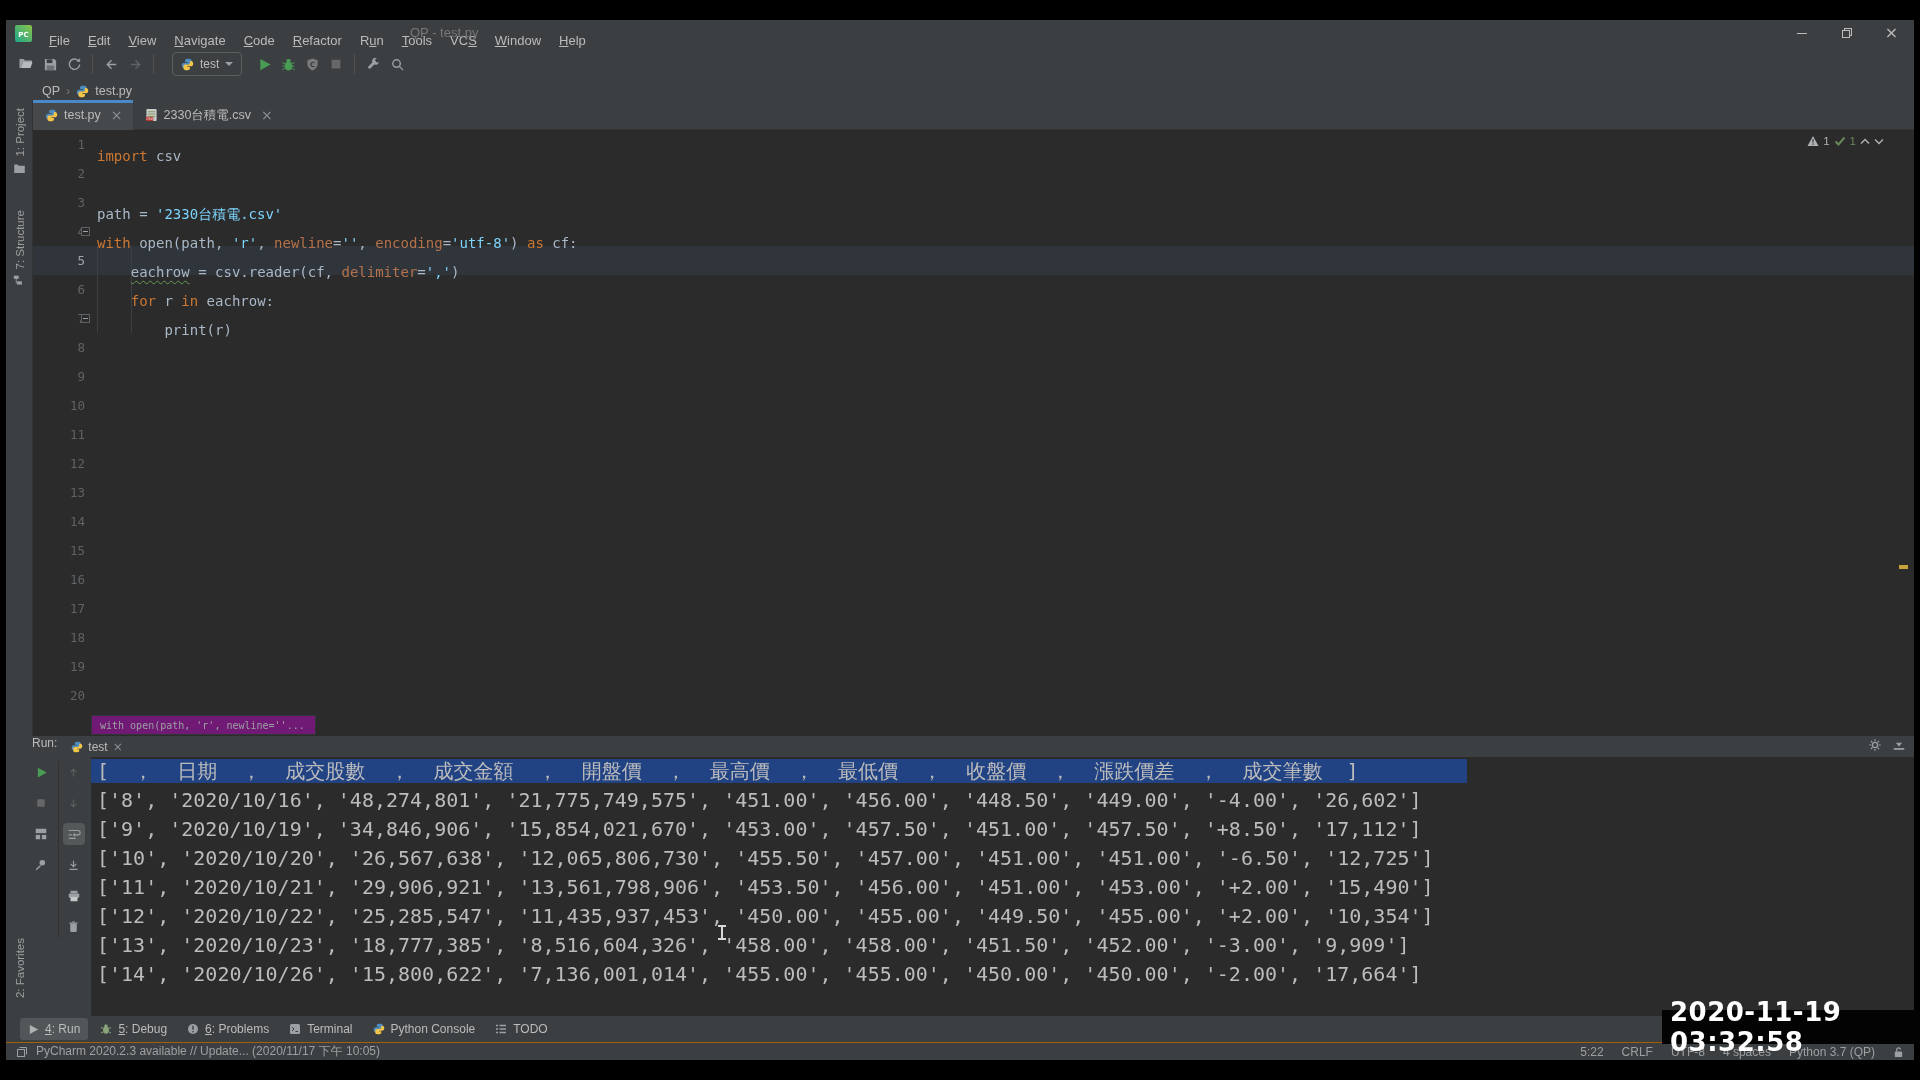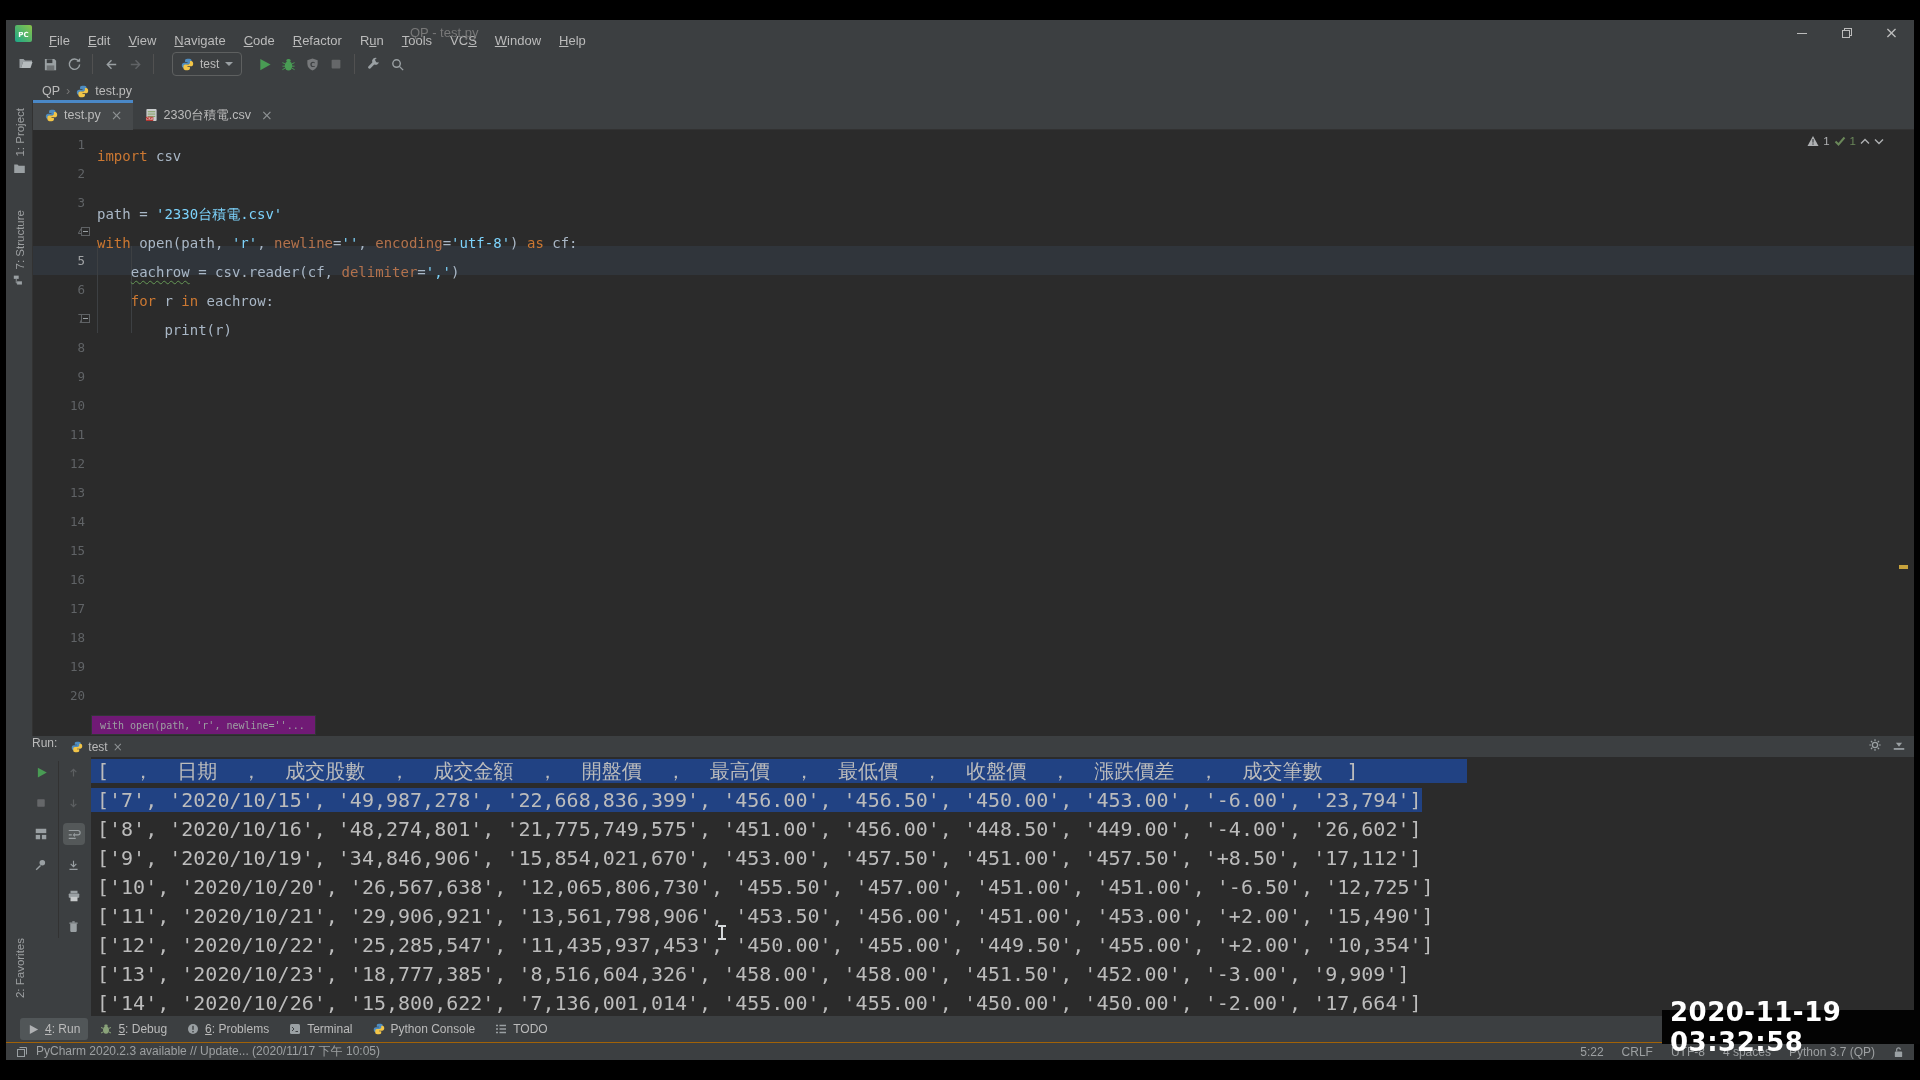--- a/index.html
+++ b/index.html
@@ -431,21 +431,20 @@
         <span class="rbtn">
               <svg width="13" height="14" viewBox="0 0 16 16">
                 <rect x="4" y="4" width="8" height="10" rx="1" fill="#9aa0a3"></rect>
                 <rect x="3" y="2.5" width="10" height="1.5" fill="#9aa0a3"></rect>
                 <rect x="6.5" y="1" width="3" height="1.5" fill="#9aa0a3"></rect>
               </svg>
             </span>
       </div>
       <div class="console">
             <div class="console-row"><span class="sel ext">[  ，  日期  ，  成交股數  ，  成交金額  ，  開盤價  ，  最高價  ，  最低價  ，  收盤價  ，  漲跌價差  ，  成交筆數  ]</span></div>
-            <div class="console-row"><span class="sel">['7', '2020/10/15', '49,987,278', '22,668,836,399', '456.00', '456.50', '450.00', '453.00', '-6.00', '23,794']</span></div>
             <div class="console-row"><span>['8', '2020/10/16', '48,274,801', '21,775,749,575', '451.00', '456.00', '448.50', '449.00', '-4.00', '26,602']</span></div>
             <div class="console-row"><span>['9', '2020/10/19', '34,846,906', '15,854,021,670', '453.00', '457.50', '451.00', '457.50', '+8.50', '17,112']</span></div>
             <div class="console-row"><span>['10', '2020/10/20', '26,567,638', '12,065,806,730', '455.50', '457.00', '451.00', '451.00', '-6.50', '12,725']</span></div>
             <div class="console-row"><span>['11', '2020/10/21', '29,906,921', '13,561,798,906', '453.50', '456.00', '451.00', '453.00', '+2.00', '15,490']</span></div>
             <div class="console-row"><span>['12', '2020/10/22', '25,285,547', '11,435,937,453', '450.00', '455.00', '449.50', '455.00', '+2.00', '10,354']</span></div>
             <div class="console-row"><span>['13', '2020/10/23', '18,777,385', '8,516,604,326', '458.00', '458.00', '451.50', '452.00', '-3.00', '9,909']</span></div>
             <div class="console-row"><span>['14', '2020/10/26', '15,800,622', '7,136,001,014', '455.00', '455.00', '450.00', '450.00', '-2.00', '17,664']</span></div>
           </div>
       <div class="ibeam"></div>
     </div>

